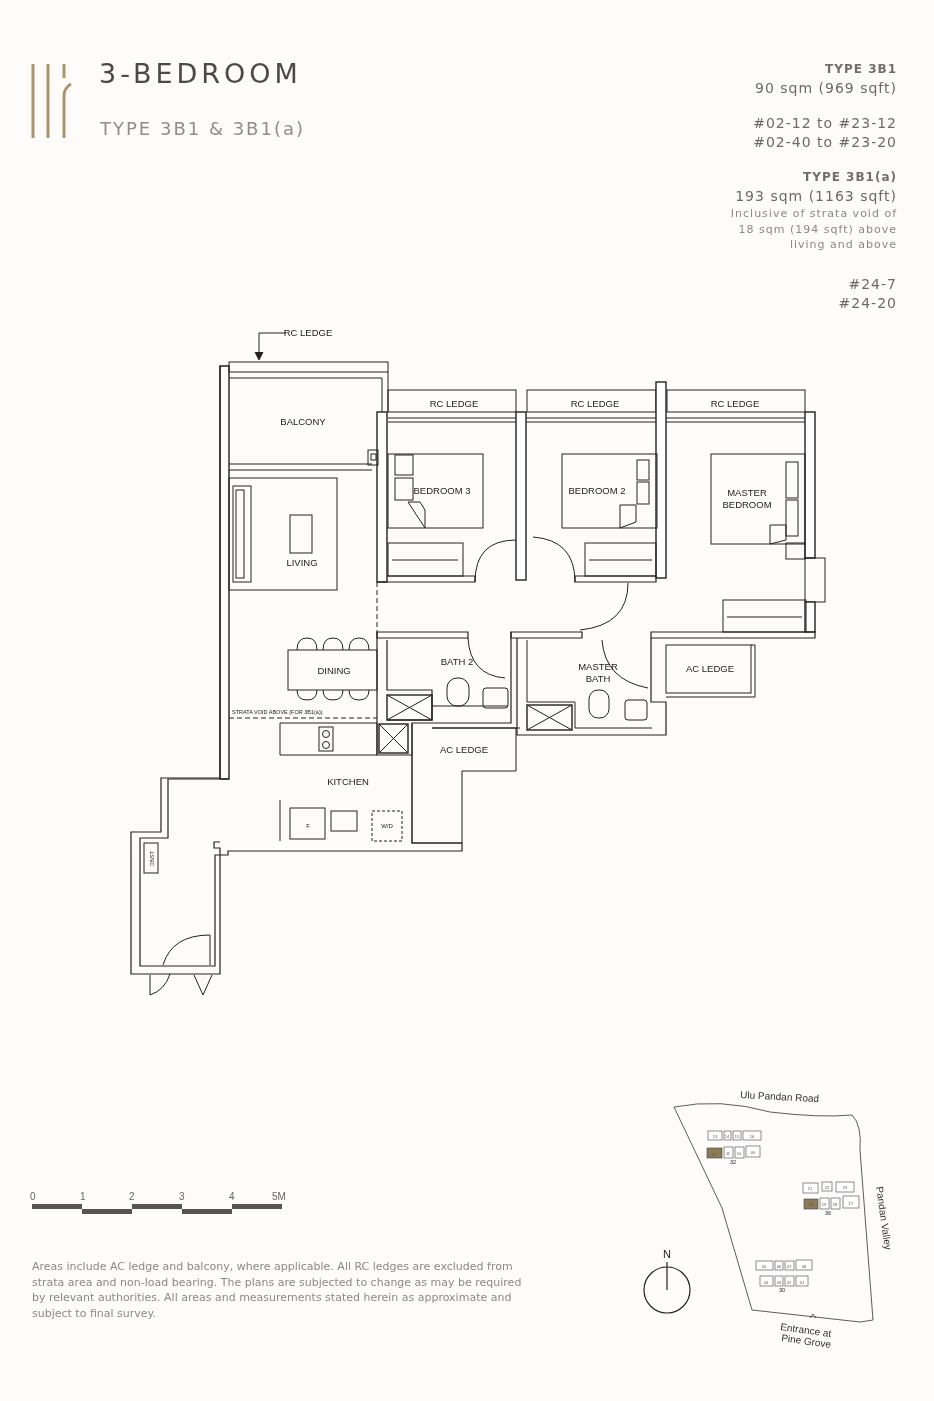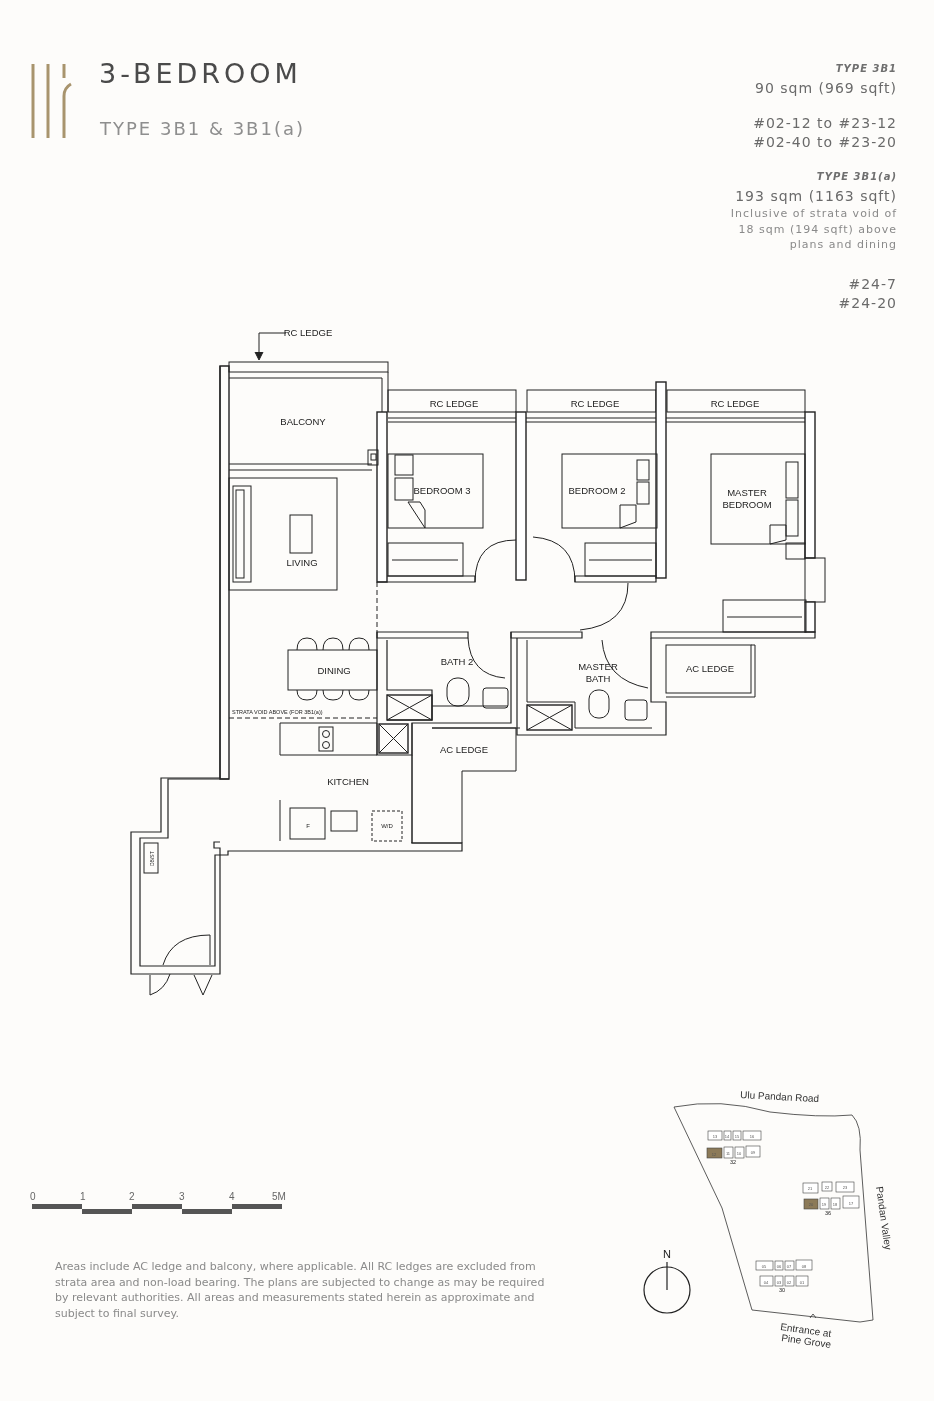--- a/index.html
+++ b/index.html
@@ -4,27 +4,27 @@
 <style>
   html, body { margin:0; padding:0; }
   body {
     width:934px; height:1401px; background:#fdfcfa; position:relative; overflow:hidden;
     font-family:"DejaVu Sans", sans-serif; color:#555;
   }
   .logo { position:absolute; left:30px; top:62px; width:44px; height:76px; }
   .title { position:absolute; left:99px; top:58px; font-size:27px; letter-spacing:4px; color:#4a4a4a; font-weight:500; }
   .subtitle { position:absolute; left:100px; top:118px; font-size:18px; letter-spacing:2px; color:#8e8e8e; }
   .info { position:absolute; right:37px; top:60px; text-align:right; color:#6a6a6a; }
-  .info .t { font-size:10px; font-weight:bold; letter-spacing:1px; color:#6f6f6f; line-height:18px;font-style:italic; }
+  .info .t { font-size:12px; font-weight:bold; letter-spacing:1px; color:#6f6f6f; line-height:18px; }
   .info .a { font-size:14px; letter-spacing:1px; line-height:20px; }
   .info .u { font-size:14px; letter-spacing:1px; line-height:19px; }
   .info .n { font-size:11px; letter-spacing:1px; line-height:15.5px; color:#8a8a8a; } .gap2 { height:16px; } .gap3 { height:22px; }
   .plan { position:absolute; left:0; top:0; width:934px; height:1401px; }
   .scale { position:absolute; left:28px; top:1188px; width:270px; height:30px; }
-  .disclaimer { position:absolute; left:32px; top:1259px; width:500px; font-size:11px; line-height:15.5px; color:#8a8a8a;margin-left:23px; }
+  .disclaimer { position:absolute; left:32px; top:1259px; width:500px; font-size:11px; line-height:15.5px; color:#8a8a8a; }
 </style>
 </head>
 <body>
 
 <svg class="logo" viewBox="0 0 44 76">
   <line x1="3" y1="2" x2="3" y2="76" stroke="#a8946d" stroke-width="3"></line>
   <line x1="18" y1="2" x2="18" y2="76" stroke="#a8946d" stroke-width="3"></line>
   <line x1="34" y1="2" x2="34" y2="16" stroke="#a8946d" stroke-width="3"></line>
   <path d="M34 76 L34 34 Q34 26 41 22" fill="none" stroke="#a8946d" stroke-width="3"></path>
 </svg>
@@ -36,21 +36,21 @@
   <div class="t">TYPE 3B1</div>
   <div class="a">90 sqm (969 sqft)</div>
   <div class="gap2"></div>
   <div class="u">#02-12 to #23-12</div>
   <div class="u">#02-40 to #23-20</div>
   <div class="gap2"></div>
   <div class="t">TYPE 3B1(a)</div>
   <div class="a">193 sqm (1163 sqft)</div>
   <div class="n">Inclusive of strata void of</div>
   <div class="n">18 sqm (194 sqft) above</div>
-  <div class="n">plans and dining</div>
+  <div class="n">living and above</div>
   <div class="gap3"></div>
   <div class="u">#24-7</div>
   <div class="u">#24-20</div>
 </div>
 
 <svg class="plan" viewBox="0 0 934 1401" font-family="Liberation Sans, sans-serif" font-size="9.5" fill="#222">
   <g fill="none" stroke="#222" stroke-width="1">
 
     <path d="M286 333 L259 333 L259 358"></path>
     <path d="M255 352 L259 360 L263 352" fill="#222"></path>

